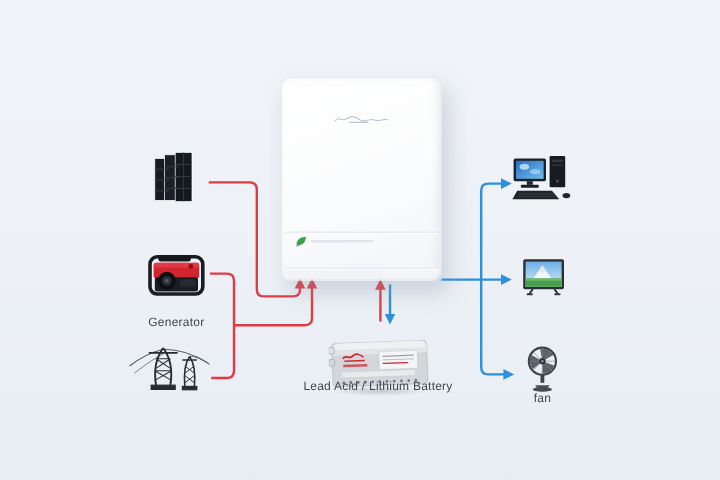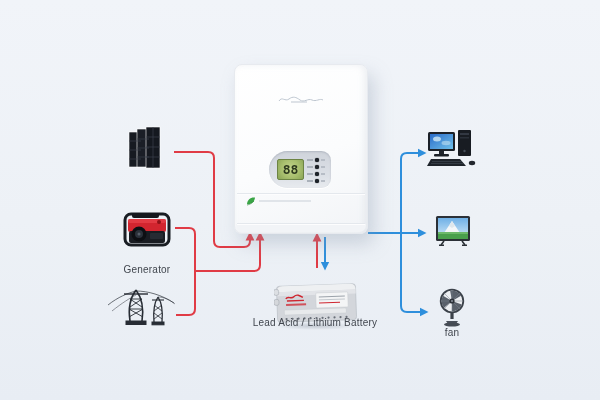--- a/index.html
+++ b/index.html
@@ -121,45 +121,20 @@
       <path d="M48,22 L56,28 M56,22 L48,28 M48,30 L56,36 M56,30 L48,36" stroke-width="0.8"></path>
       <line x1="46" y1="17" x2="58" y2="17" stroke-width="1.1"></line>
       <rect x="46" y="39" width="12" height="2.8" fill="#272c34"></rect>
     </g>
   </svg>
 
   <div id="inverter">
     <svg class="brand" width="48" height="11" viewBox="0 0 48 11">
       <path d="M2,7 C5,2 8,8 12,5 S19,3 23,6 S31,4 35,6 S43,4 46,6 M14,8 H30" fill="none" stroke="#b7c0cb" stroke-width="1"></path>
     </svg>
-    <div class="display">
-      <div class="lcd">88</div>
-      <div>
-        <div class="ledrow" style="top:7px">
-            <span class="tick"></span>
-            <span class="dot"></span>
-            <span class="tick2"></span>
-          </div>
-        <div class="ledrow" style="top:14px">
-            <span class="tick"></span>
-            <span class="dot"></span>
-            <span class="tick2"></span>
-          </div>
-        <div class="ledrow" style="top:21px">
-            <span class="tick"></span>
-            <span class="dot"></span>
-            <span class="tick2"></span>
-          </div>
-        <div class="ledrow" style="top:28px">
-            <span class="tick"></span>
-            <span class="dot"></span>
-            <span class="tick2"></span>
-          </div>
-      </div>
-    </div>
     <div class="seam1"></div>
     <div class="logo-row">
       <svg width="10" height="10" viewBox="0 0 10 10">
         <path d="M1,8 C1.5,3.5 4.5,1 9,1.5 C8.5,6 5.5,8.5 1,8 Z" fill="#3aa546"></path>
         <path d="M1,9 C3,8.6 6,7.4 8,5" stroke="#2f8a3b" stroke-width="0.7" fill="none"></path>
       </svg>
       <div class="logo-line"></div>
     </div>
     <div class="bottomstrip"></div>
     <div class="seam2"></div>

